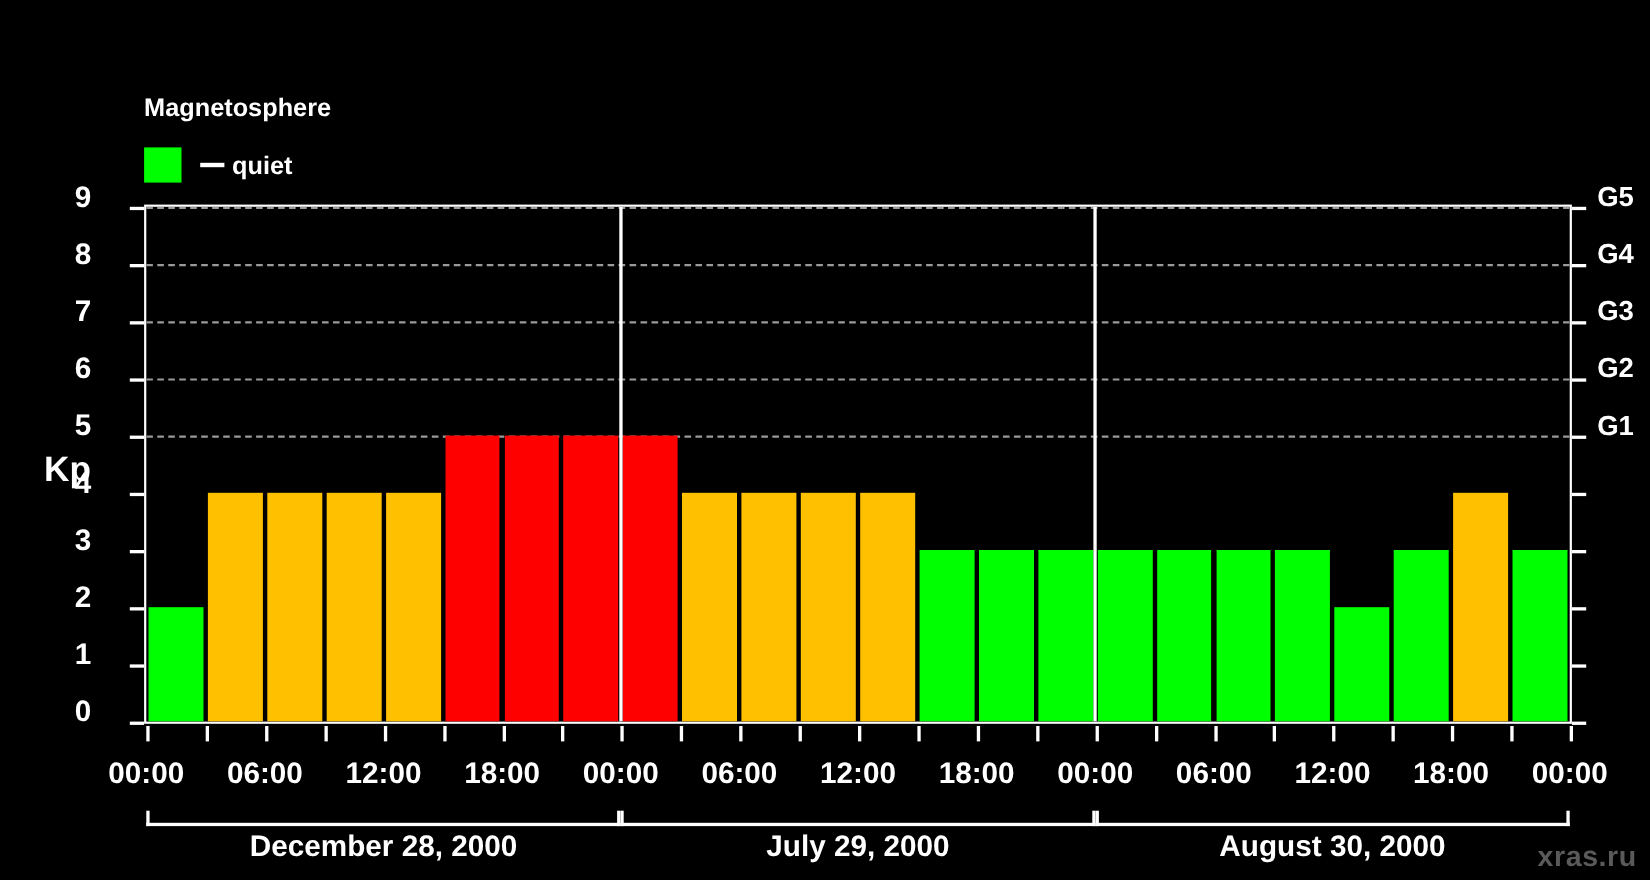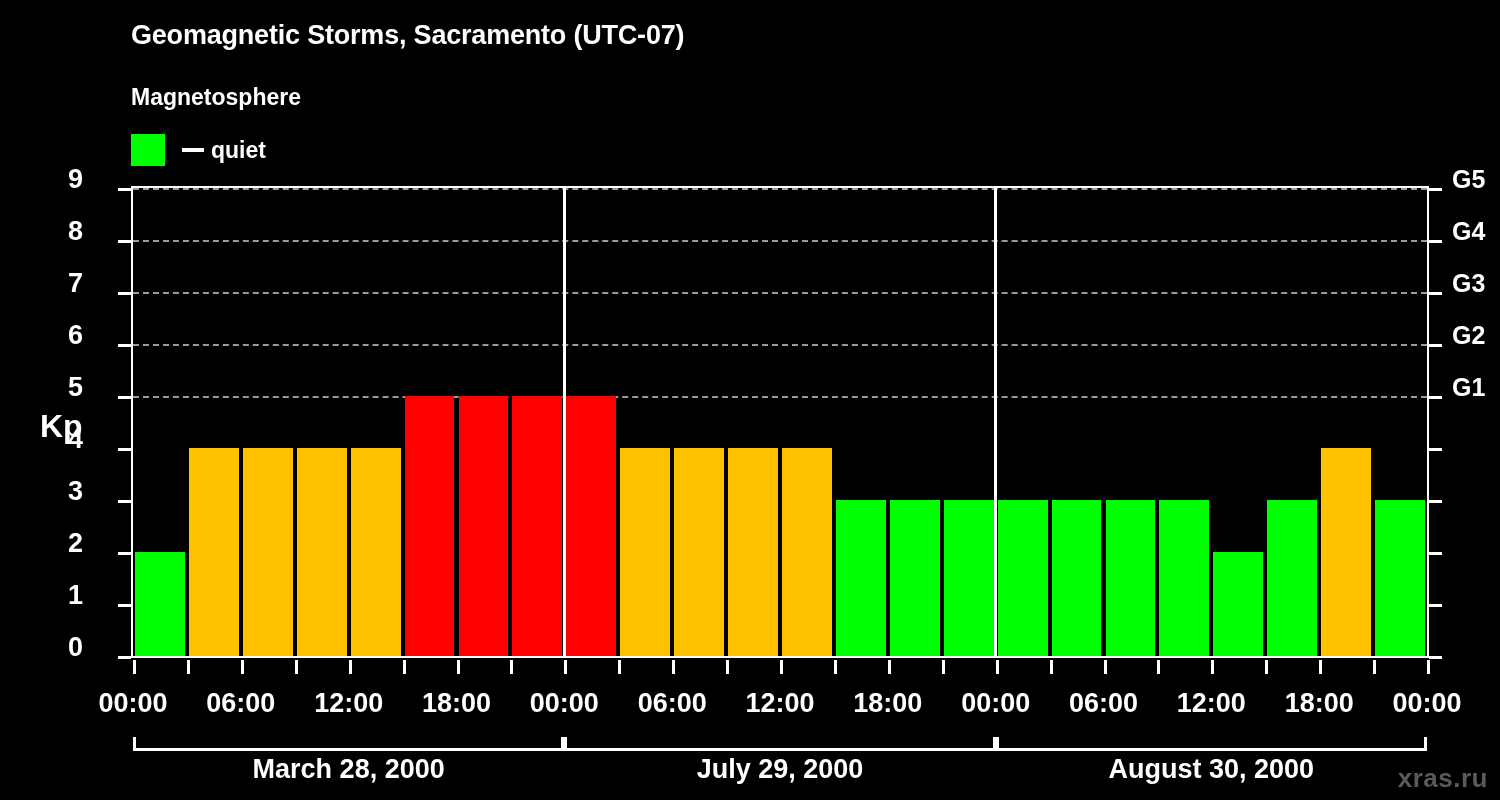--- a/index.html
+++ b/index.html
@@ -218,21 +218,20 @@
     font-weight: bold;
     color: #5a5a5a;
     letter-spacing: 0.5px;
   }
 </style>
 </head>
 <body>
 
 <div id="root">
 
-  <div class="chart-title">Geomagnetic Storms, Sacramento (UTC-07)</div>
   <div class="subtitle">Magnetosphere</div>
 
   <div class="legend-row" id="legend-row">
       <div class="legend-item">
         <div class="legend-swatch" style="background: rgb(0, 255, 0);"></div>
         <span class="legend-dash"></span>
         <span class="legend-label">quiet</span>
       </div>
       <div class="legend-gap-1"></div>
       <div class="legend-gap-2"></div>
@@ -345,21 +344,21 @@
       <div class="xlabel" style="left: 564.333px;">00:00</div>
       <div class="xlabel" style="left: 672.167px;">06:00</div>
       <div class="xlabel" style="left: 780px;">12:00</div>
       <div class="xlabel" style="left: 887.833px;">18:00</div>
       <div class="xlabel" style="left: 995.667px;">00:00</div>
       <div class="xlabel" style="left: 1103.5px;">06:00</div>
       <div class="xlabel" style="left: 1211.33px;">12:00</div>
       <div class="xlabel" style="left: 1319.17px;">18:00</div>
       <div class="xlabel" style="left: 1427px;">00:00</div>
       <div class="day-bracket" style="left: 133px; width: 431.333px;"></div>
-      <div class="day-label" style="left: 133px; width: 431.333px;">March 28, 2000</div>
+      <div class="day-label" style="left: 133px; width: 431.333px;">December 28, 2000</div>
       <div class="day-bracket" style="left: 564.333px; width: 431.333px;"></div>
       <div class="day-label" style="left: 564.333px; width: 431.333px;">July 29, 2000</div>
       <div class="day-bracket" style="left: 995.667px; width: 431.333px;"></div>
       <div class="day-label" style="left: 995.667px; width: 431.333px;">August 30, 2000</div>
     </div>
 
   <div class="watermark">xras.ru</div>
 </div>
 
 </body></html>

